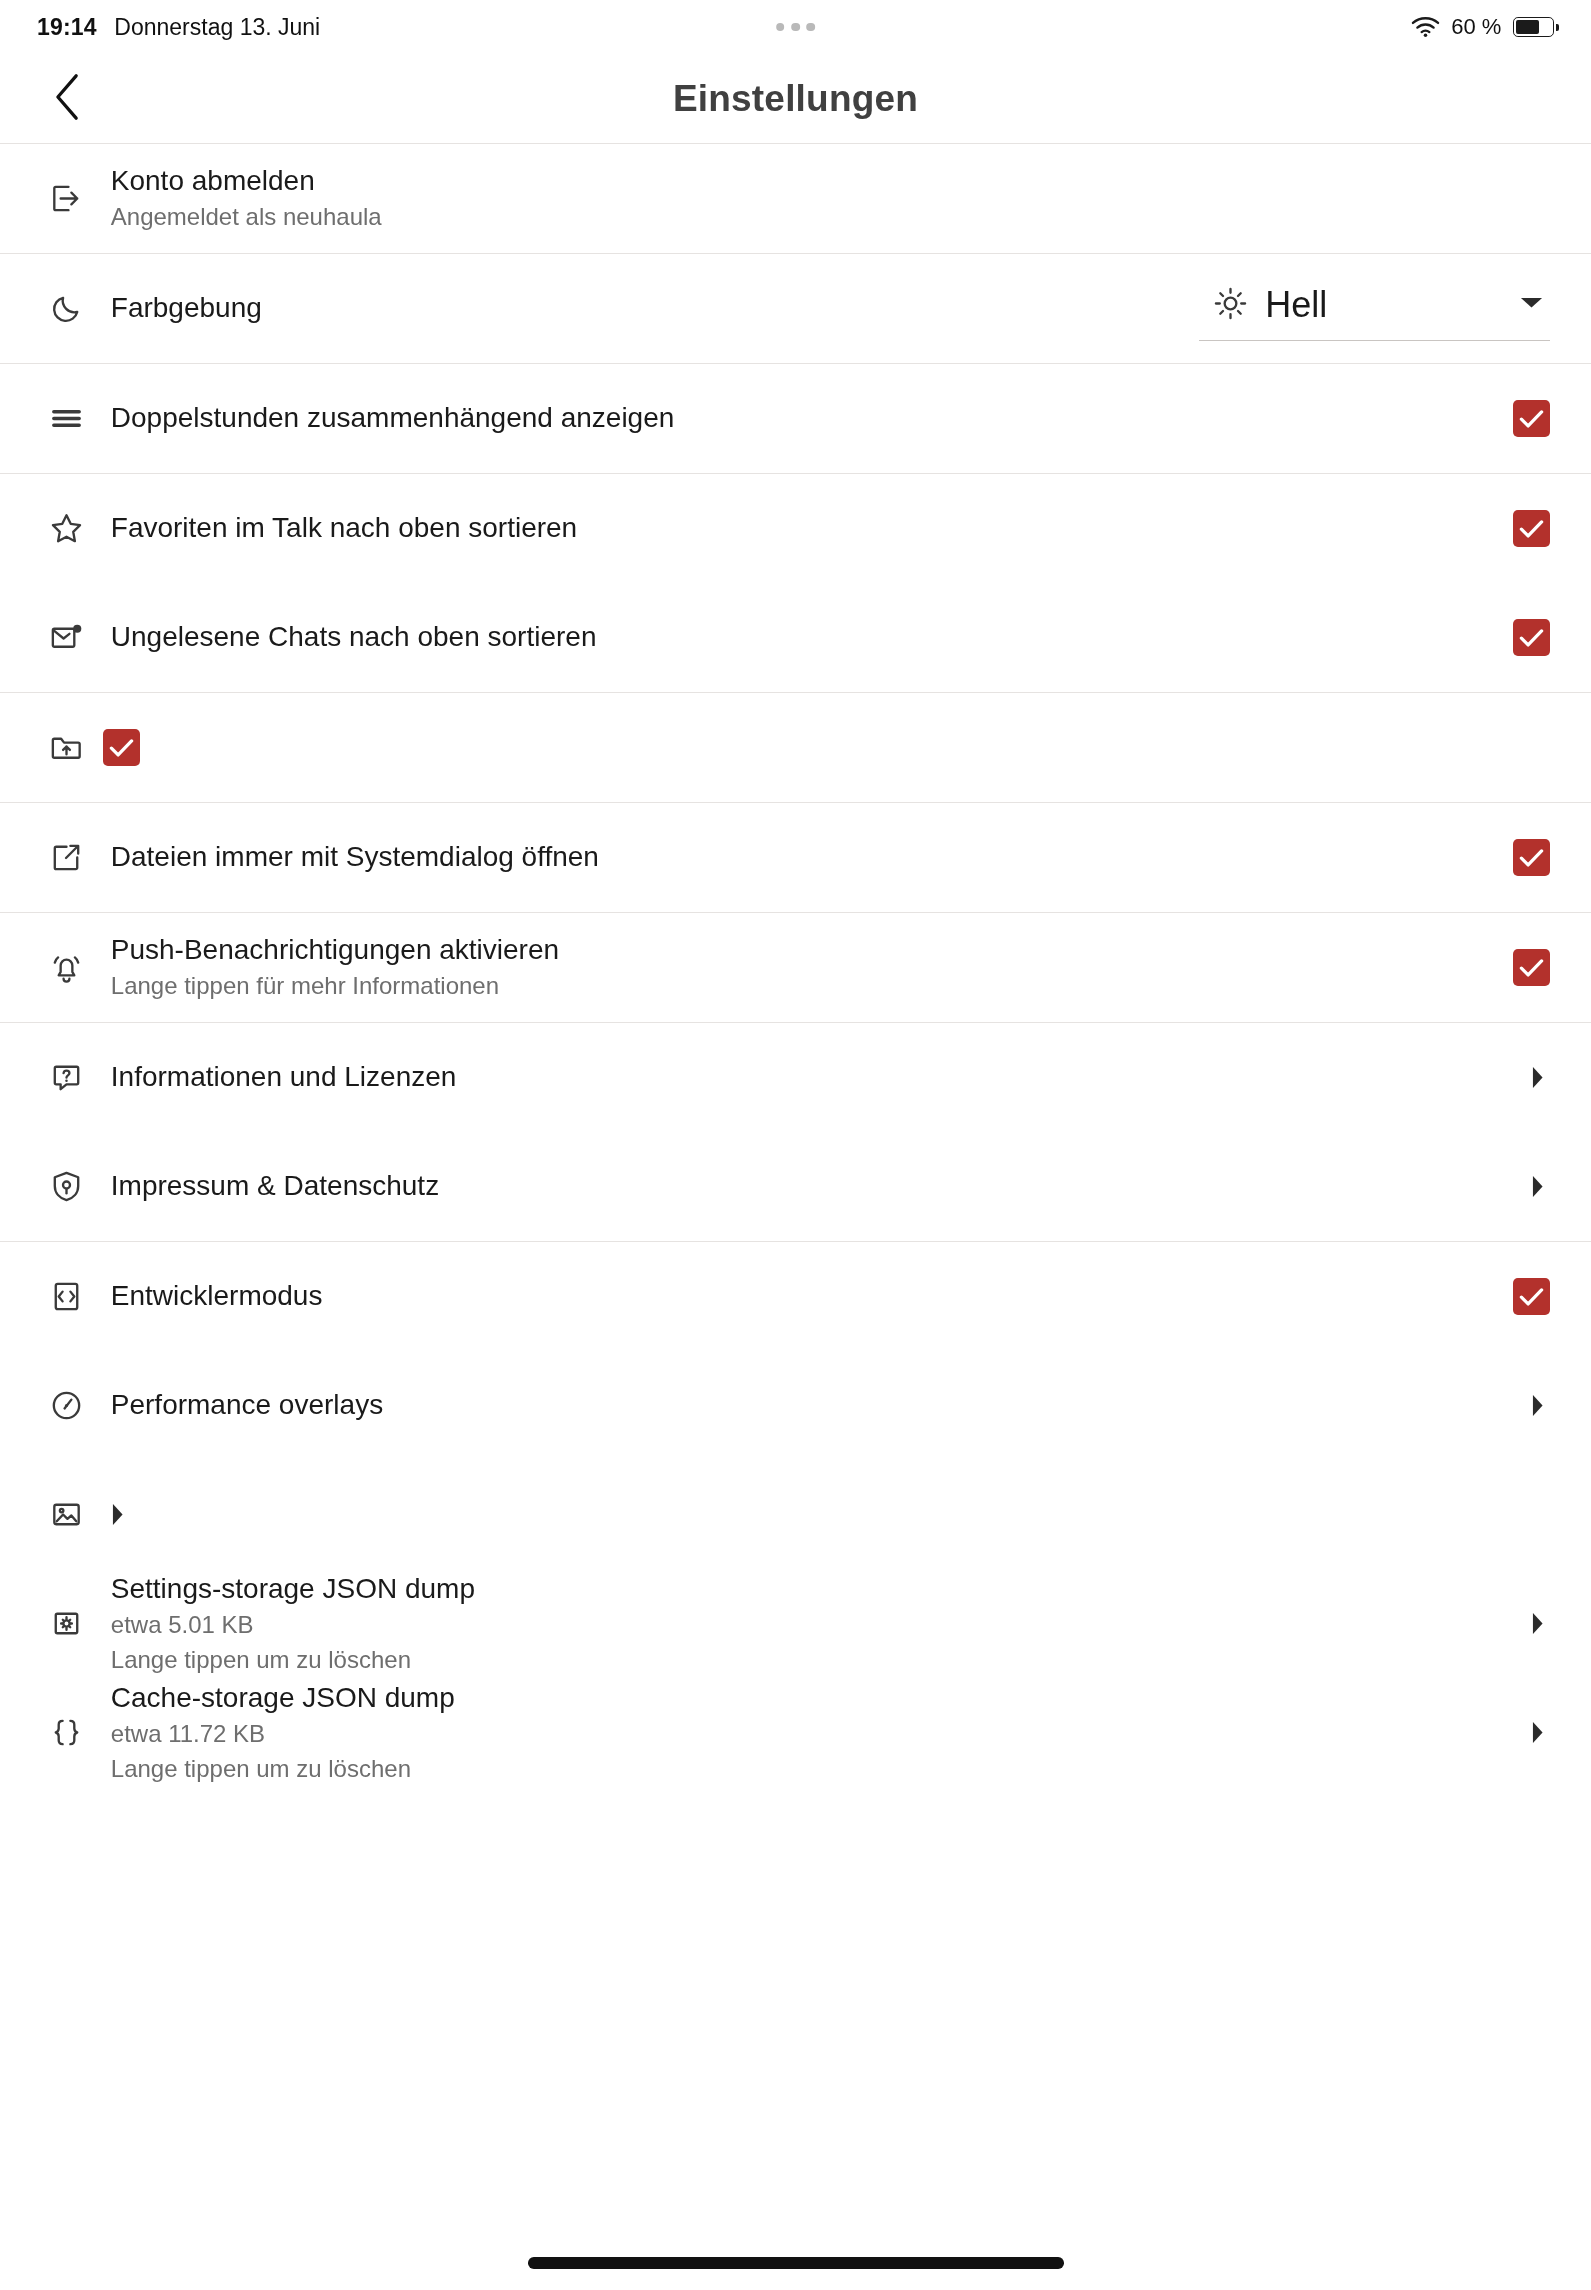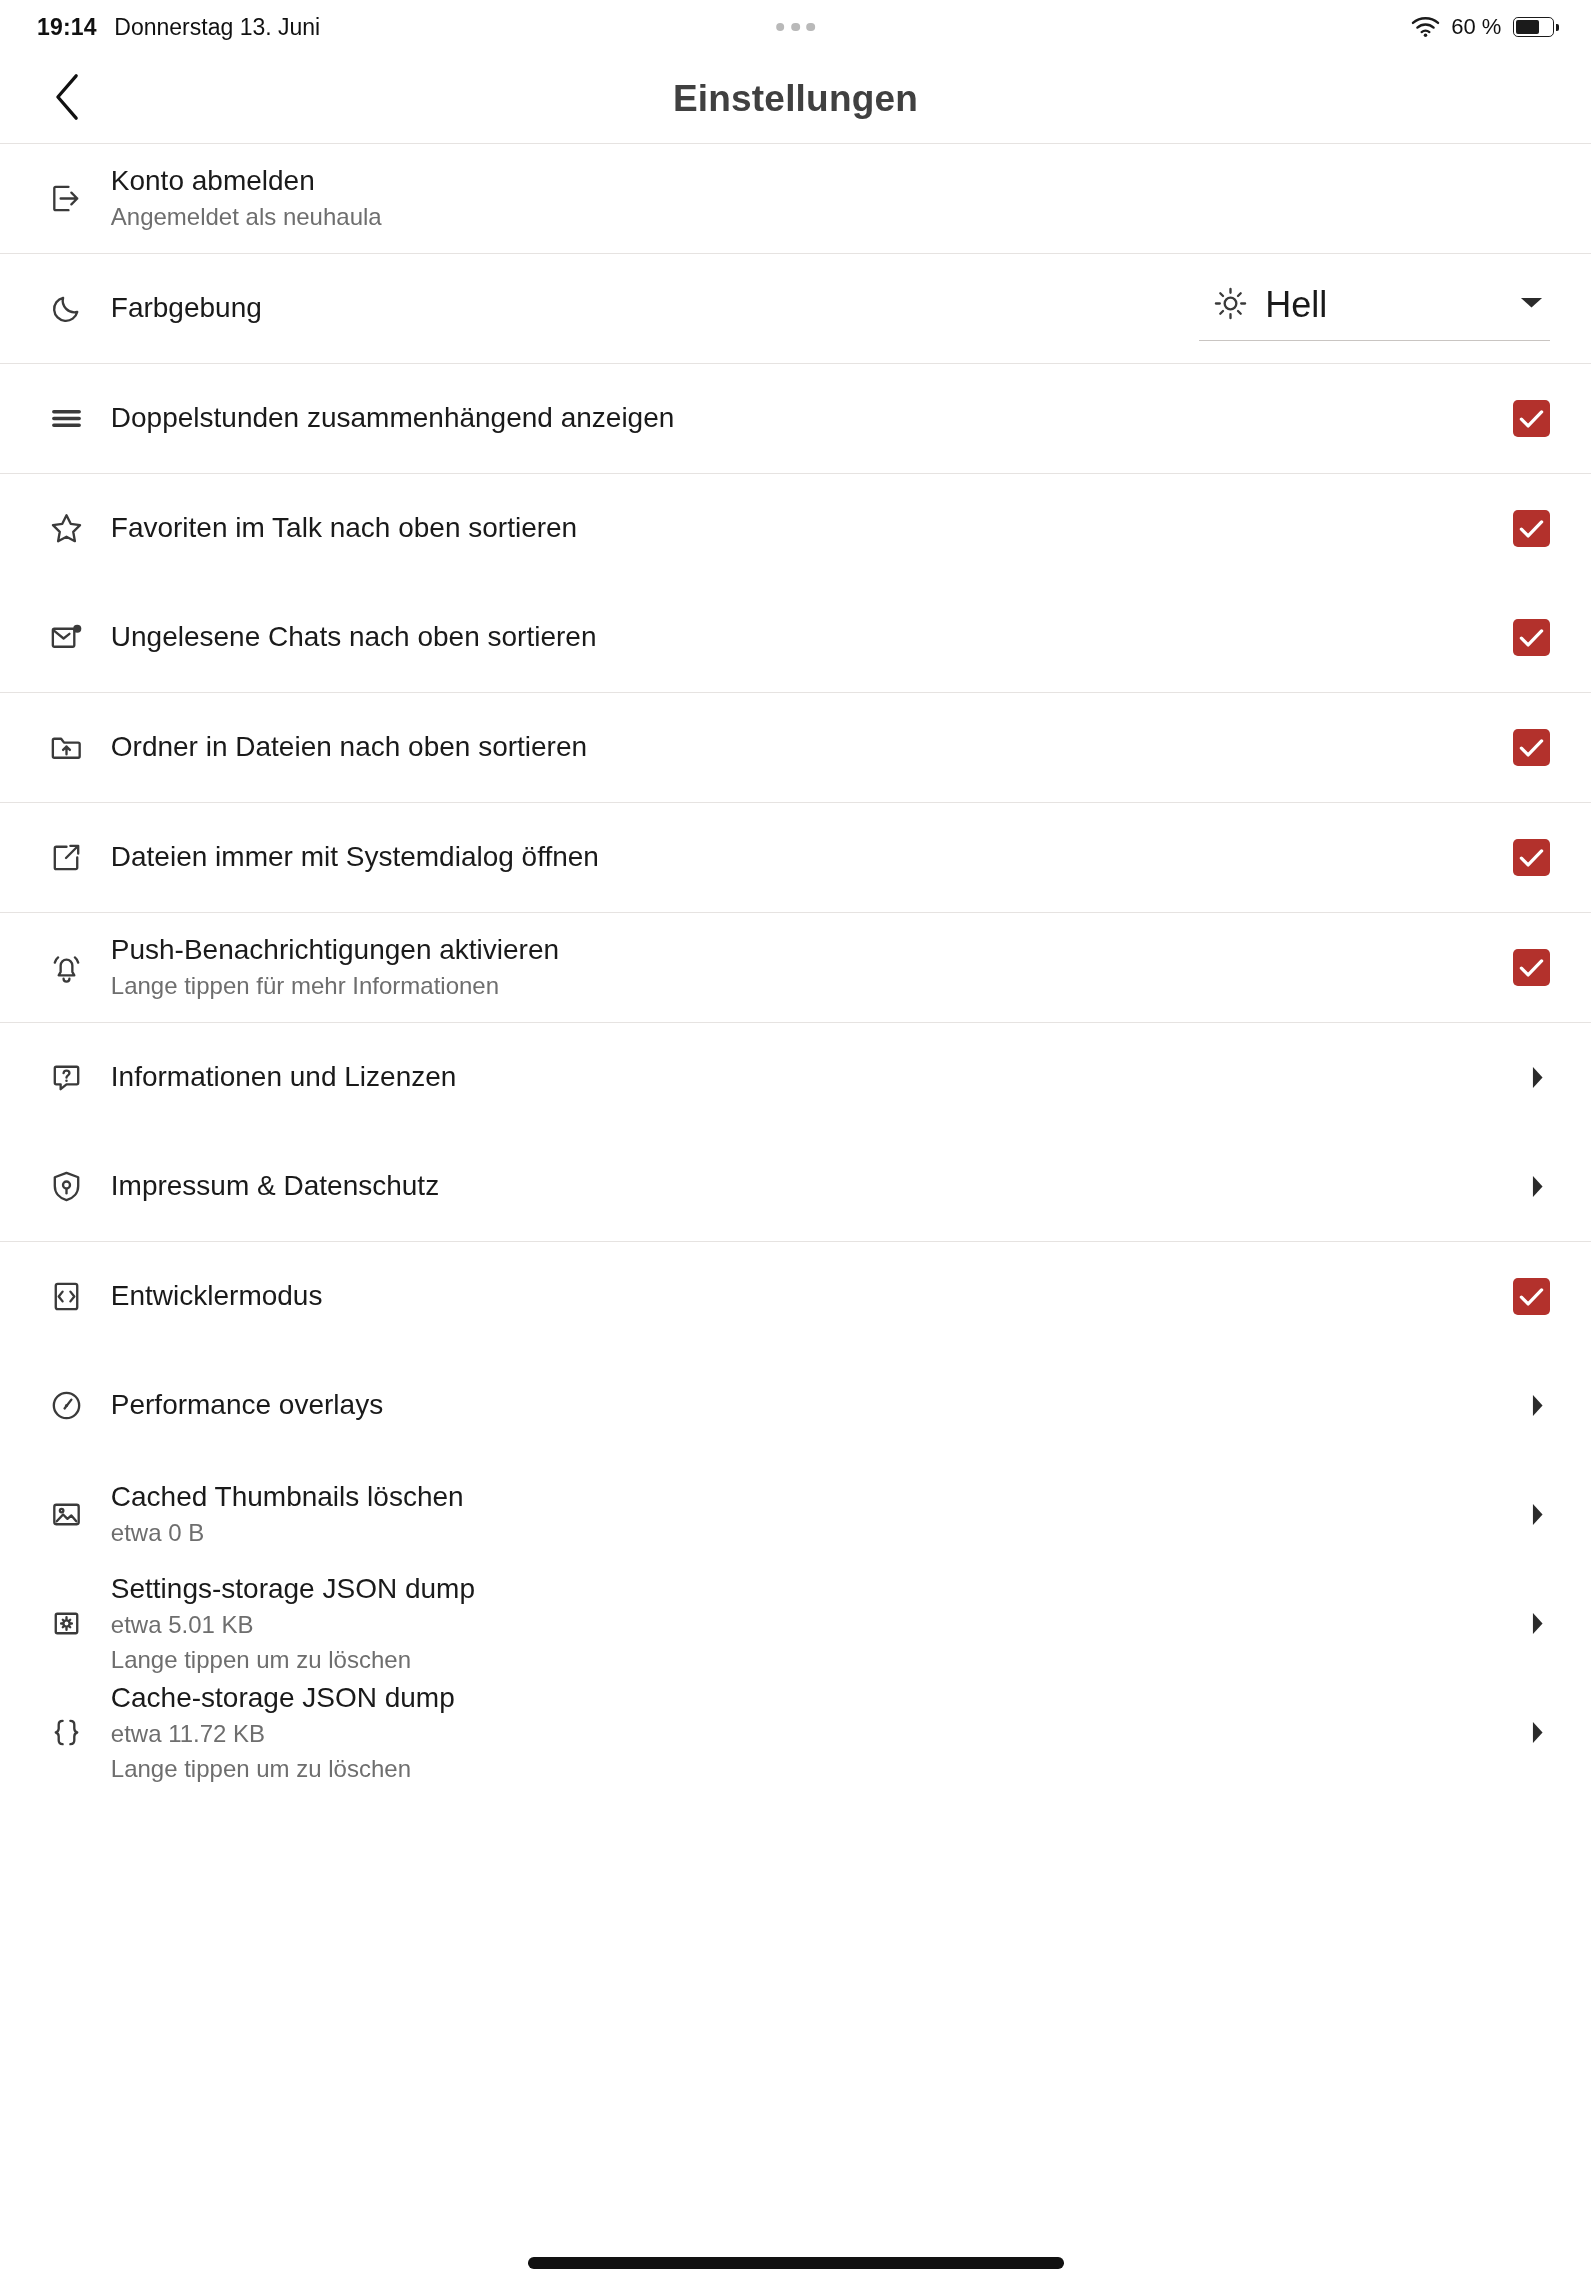--- a/index.html
+++ b/index.html
@@ -315,23 +315,20 @@
       </div>
     </div>
     <div class="group">
       <div class="row">
         <div class="icon">
           <svg width="39" height="39" viewBox="0 0 40 40">
             <path d="M6 12.5A1.5 1.5 0 017.5 11h7l3 4H32a1.5 1.5 0 011.5 1.5V29a1.5 1.5 0 01-1.5 1.5H7.5A1.5 1.5 0 016 29z" stroke="#3a3a3a" stroke-width="2.4" stroke-linecap="round" stroke-linejoin="round" fill="none"></path>
             <path d="M20 27v-8M16.5 22.5L20 19l3.5 3.5" stroke="#3a3a3a" stroke-width="2.4" stroke-linecap="round" stroke-linejoin="round" fill="none"></path>
           </svg>
         </div>
-        <div class="text">
-          <div class="label">Ordner in Dateien nach oben sortieren</div>
-        </div>
         <div class="checkbox">
           <svg width="25" height="19.4" viewBox="0 0 26 20">
             <path d="M2.5 10.5l7 7L23.5 3" stroke="#ffffff" stroke-width="3.4" fill="none" stroke-linecap="round" stroke-linejoin="round"></path>
           </svg>
         </div>
       </div>
     </div>
     <div class="group">
       <div class="row">
         <div class="icon">
@@ -441,24 +438,20 @@
         </div>
       </div>
       <div class="row">
         <div class="icon">
           <svg width="39" height="39" viewBox="0 0 40 40">
             <rect x="7.5" y="10" width="25" height="20" rx="2" stroke="#3a3a3a" stroke-width="2.4" stroke-linecap="round" stroke-linejoin="round" fill="none"></rect>
             <path d="M10 27l6.5-7 4.5 4.5 4-3.5 5 6" stroke="#3a3a3a" stroke-width="2.4" stroke-linecap="round" stroke-linejoin="round" fill="none"></path>
             <circle cx="15" cy="16" r="1.8" stroke="#3a3a3a" stroke-width="2.4" stroke-linecap="round" stroke-linejoin="round" fill="none"></circle>
           </svg>
         </div>
-        <div class="text">
-          <div class="label">Cached Thumbnails löschen</div>
-          <div class="sub">etwa 0 B</div>
-        </div>
         <div class="chev">
           <svg width="15.5" height="25" viewBox="0 0 16 26">
             <path d="M3 2l10 11L3 24" fill="#2b2b2b"></path>
           </svg>
         </div>
       </div>
       <div class="row">
         <div class="icon">
           <svg width="39" height="39" viewBox="0 0 40 40">
             <path d="M9 11.5A1.5 1.5 0 0110.5 10h19a1.5 1.5 0 011.5 1.5v17a1.5 1.5 0 01-1.5 1.5h-19A1.5 1.5 0 019 28.5z" stroke="#3a3a3a" stroke-width="2.4" stroke-linecap="round" stroke-linejoin="round" fill="none"></path>

